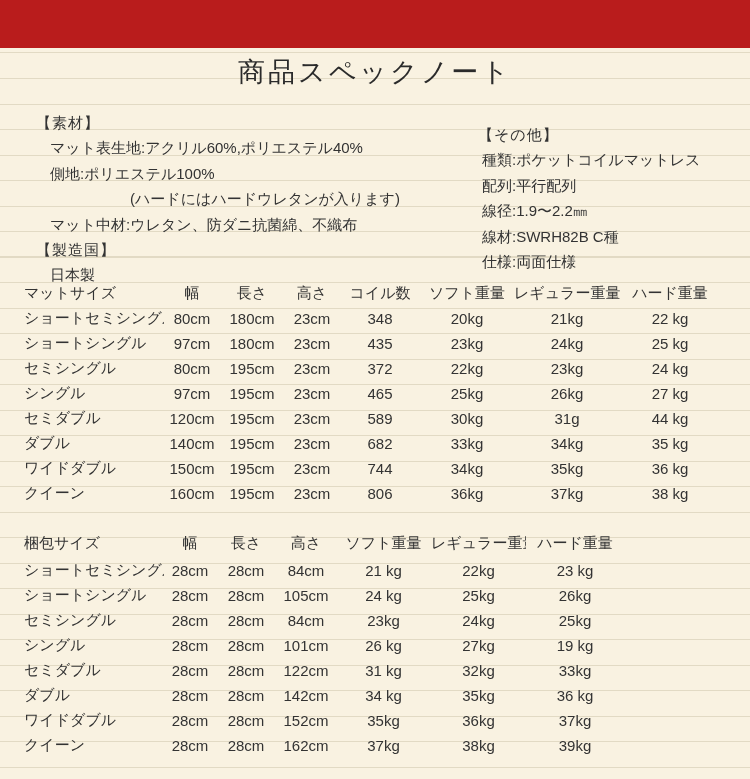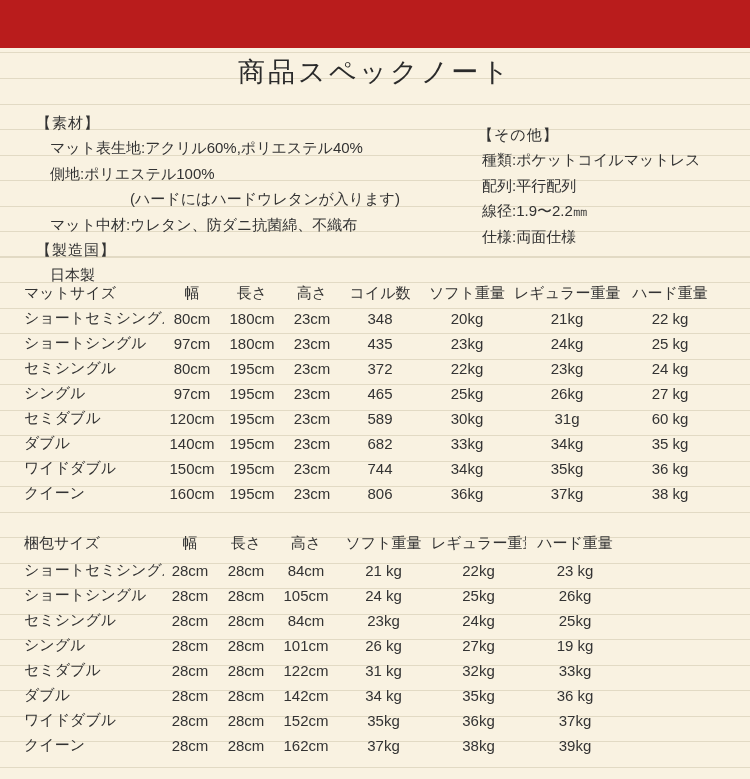--- a/index.html
+++ b/index.html
@@ -58,20 +58,21 @@
       <div class="ln">マット中材:ウレタン、防ダニ抗菌綿、不織布</div>
       <div class="h">【製造国】</div>
       <div class="ln">日本製</div>
     </div>
 
     <div class="sec sec-other">
       <div class="h">【その他】</div>
       <div class="ln">種類:ポケットコイルマットレス</div>
       <div class="ln">配列:平行配列</div>
       <div class="ln">線径:1.9〜2.2㎜</div>
+      <div class="ln">線材:SWRH82B C種</div>
       <div class="ln">仕様:両面仕様</div>
     </div>
 
     <table class="mat-table">
       <colgroup>
         <col style="width:140px">
           <col style="width:56px">
           <col style="width:64px">
           <col style="width:56px">
         <col style="width:80px">
@@ -138,21 +139,21 @@
           </tr>
 
           <tr>
             <td>セミダブル</td>
             <td>120cm</td>
             <td>195cm</td>
             <td>23cm</td>
             <td>589</td>
             <td>30kg</td>
             <td>31g</td>
-            <td>60 kg</td>
+            <td>44 kg</td>
           </tr>
 
           <tr>
             <td>ダブル</td>
             <td>140cm</td>
             <td>195cm</td>
             <td>23cm</td>
             <td>682</td>
             <td>33kg</td>
             <td>34kg</td>

